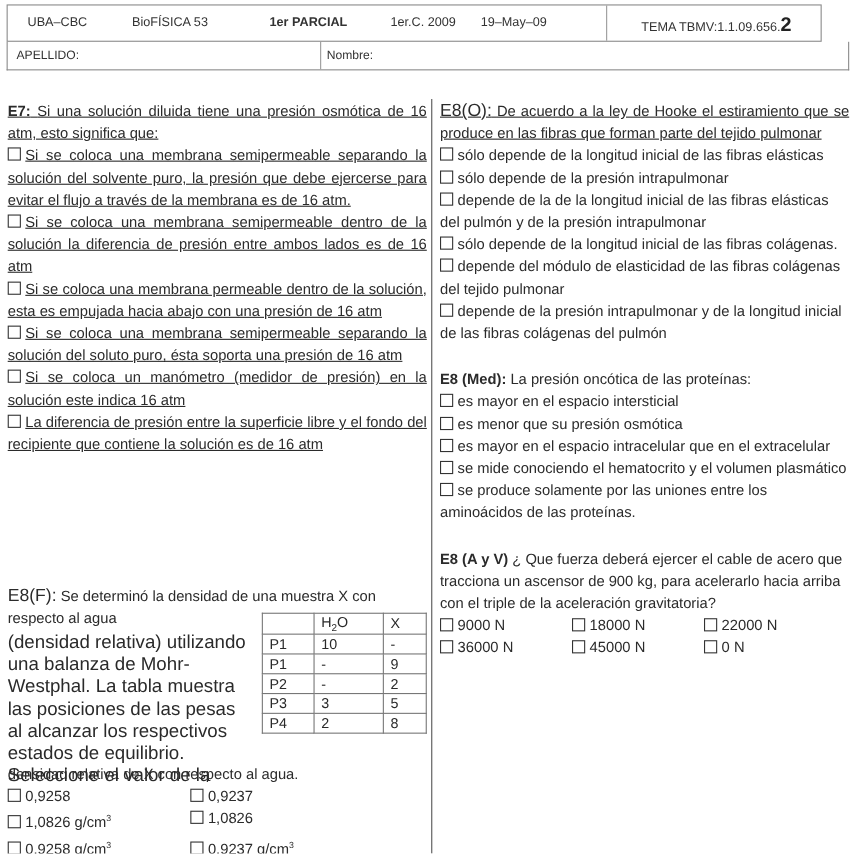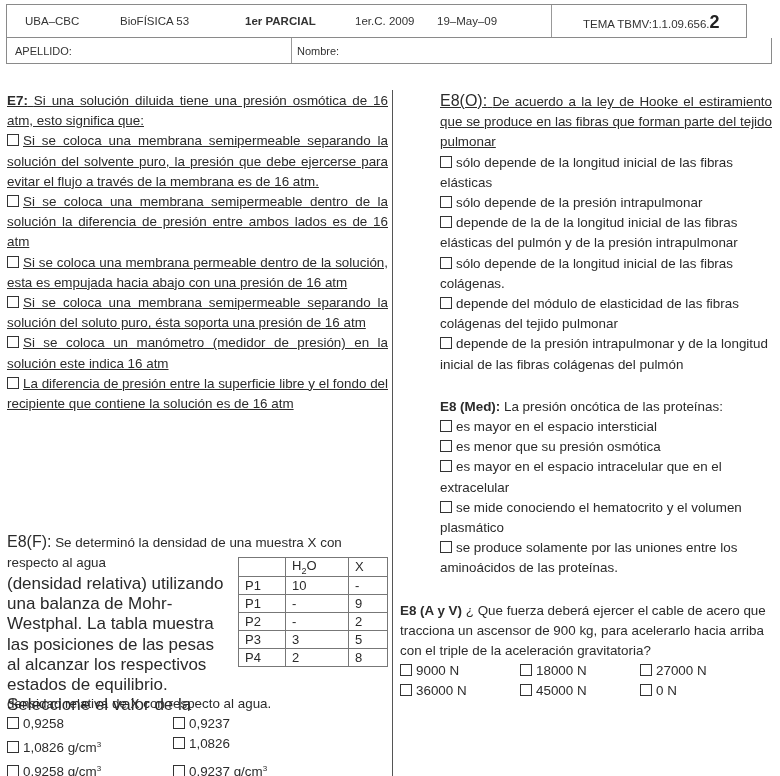--- a/index.html
+++ b/index.html
@@ -23,21 +23,21 @@
   .q-title-big { font-size:16px; font-weight:normal; }
   .opt { display:block; }
   .cb { display:inline-block; width:10px; height:10px; border:1px solid #333; margin-right:4px; vertical-align:-1px; }
   .grid2 { display:grid; grid-template-columns:166px 166px; }
   .grid3 { display:grid; grid-template-columns:120px 120px 120px; }
   table.pesas { position:absolute; left:238px; top:557px; border-collapse:collapse; font-size:13px; }
   table.pesas td { border:1px solid #777; padding:0 6px; height:17px; }
   table.pesas td.c0 { width:34px; } table.pesas td.c1 { width:50px;margin-top:12px; } table.pesas td.c2 { width:26px; }
   .e8f-text { position:absolute; left:7px; top:574px; width:220px; font-size:17px; line-height:20.2px; }
   sup { font-size:8px; } sub { font-size:9px; }
-  .block { margin-bottom:22px;margin-left:40px; }
+  .block { margin-bottom:22px; }
 </style>
 </head>
 <body>
 
 <div class="hdr1">
   <span style="left:18px">UBA–CBC</span>
   <span style="left:113px">BioFÍSICA 53</span>
   <span style="left:238px;font-weight:bold">1er PARCIAL</span>
   <span style="left:348px">1er.C. 2009</span>
   <span style="left:430px">19–May–09</span>
@@ -132,19 +132,19 @@
     <span class="opt"><span class="cb"></span><span>es mayor en el espacio intracelular que en el extracelular</span></span>
     <span class="opt"><span class="cb"></span><span>se mide conociendo el hematocrito y el volumen plasmático</span></span>
     <span class="opt"><span class="cb"></span><span>se produce solamente por las uniones entre los aminoácidos de las proteínas.</span></span>
   </div>
 
   <div>
     <div><span class="q-title">E8 (A y V)</span> <span>¿ Que fuerza deberá ejercer el cable de acero que tracciona un ascensor de 900 kg, para acelerarlo hacia arriba con el triple de la aceleración gravitatoria?</span></div>
     <div class="grid3">
       <span class="opt"><span class="cb"></span><span>9000 N</span></span>
       <span class="opt"><span class="cb"></span><span>18000 N</span></span>
-      <span class="opt"><span class="cb"></span><span>27000 N</span></span>
+      <span class="opt"><span class="cb"></span><span>22000 N</span></span>
       <span class="opt"><span class="cb"></span><span>36000 N</span></span>
       <span class="opt"><span class="cb"></span><span>45000 N</span></span>
       <span class="opt"><span class="cb"></span><span>0 N</span></span>
     </div>
   </div>
 </div>
 
 </body></html>

